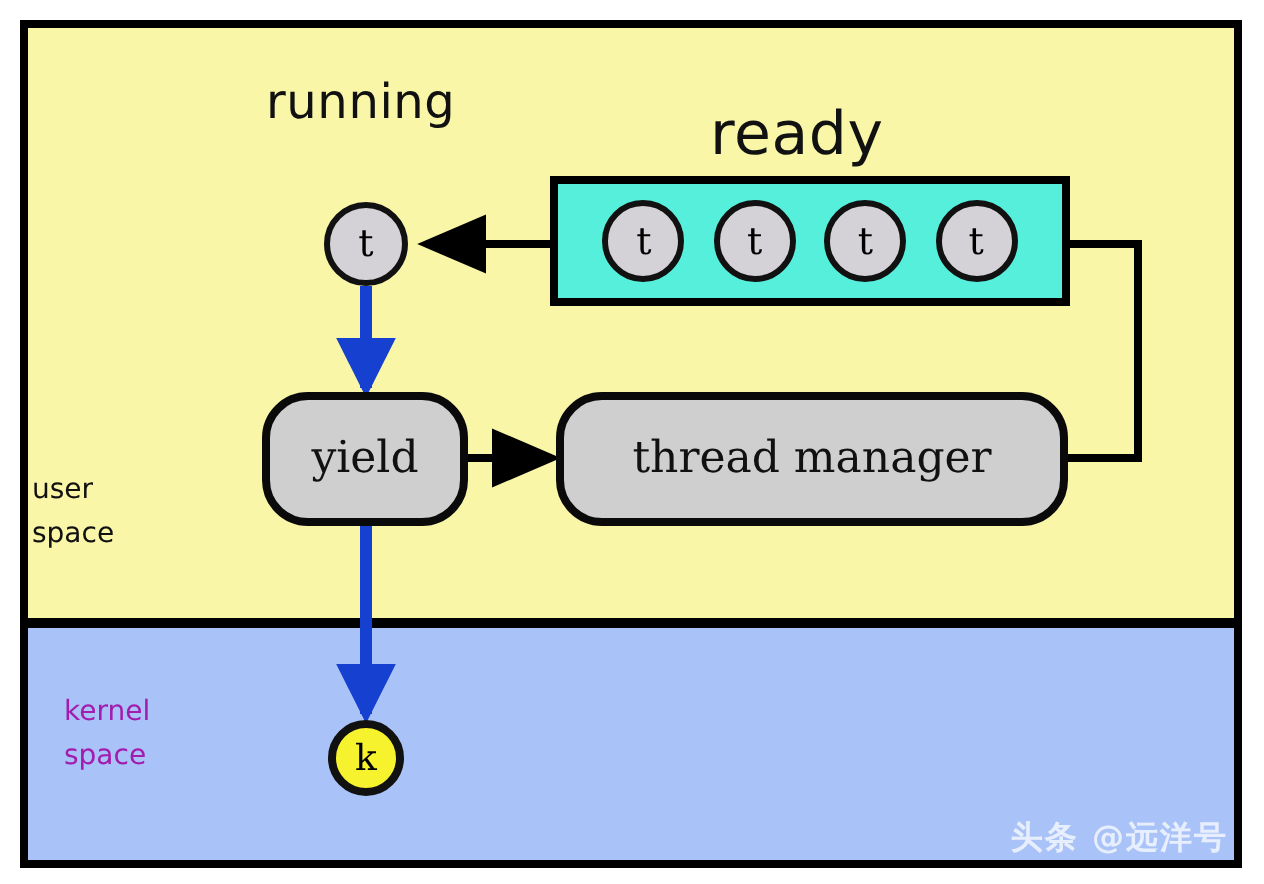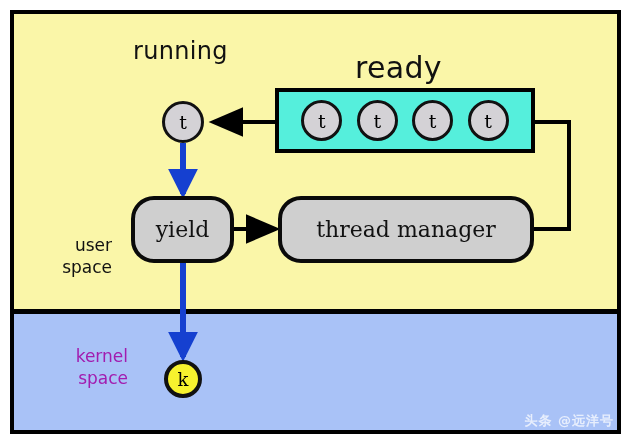--- a/index.html
+++ b/index.html
@@ -58,23 +58,23 @@
   }
   #label-ready {
     left: 355px;
     top: 50px;
     font-size: 30px;
     letter-spacing: .3px;
   }
   .space-label {
     position: absolute;
     font-family: "DejaVu Sans", sans-serif;
-    font-size: 17px;
+    font-size: 14px;
     line-height: 22px;
-    text-align: right;
+    text-align: left;
     width: 96px;
     white-space: pre-line;
   }
   #label-user-space {
     left: 16px;
     top: 234px;
     color: #111111;
   }
   #label-kernel-space {
     left: 32px;
@@ -166,21 +166,21 @@
     width: 632px;
     height: 442px;
     pointer-events: none;
   }
   
   #watermark {
     position: absolute;
     right: 18px;
     bottom: 12px;
     font-family: "DejaVu Sans", sans-serif;
-    font-size: 13px;
+    font-size: 16px;
     font-weight: bold;
     color: rgba(255,255,255,0.72);
     letter-spacing: 1px;
     user-select: none;
     white-space: nowrap;
   }
 </style>
 </head>
 <body>
 

